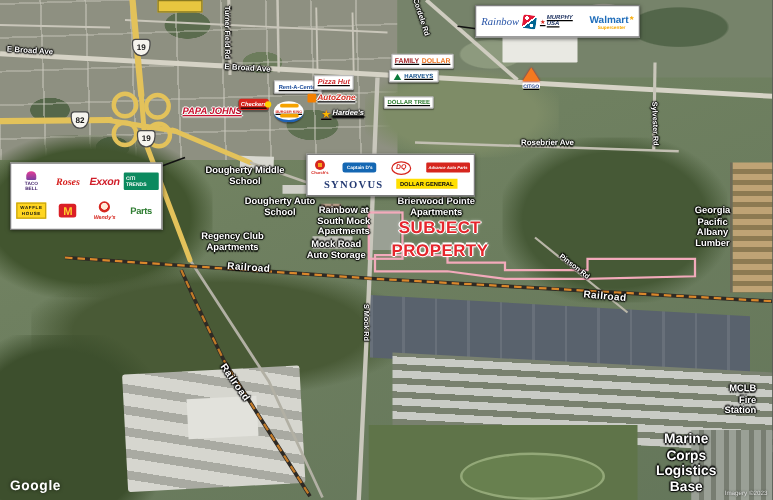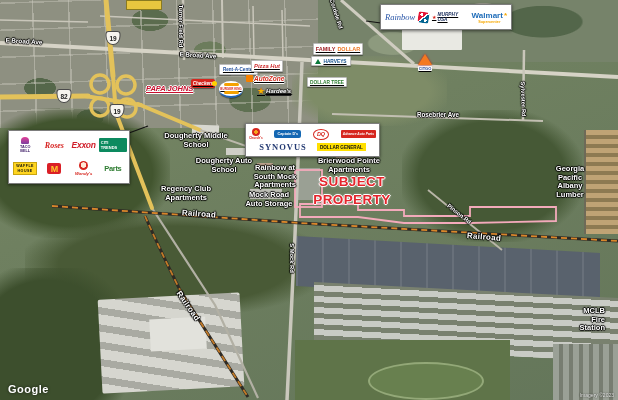--- a/index.html
+++ b/index.html
@@ -139,20 +139,22 @@
   <span class="lbl" style="left:186px;top:194px;text-align:center;">Regency Club
 Apartments</span>
   <span class="lbl" style="left:269px;top:200px;">Mock Road
 Auto Storage</span>
   <span class="lbl subject" style="left:352px;top:191px;">SUBJECT
 PROPERTY</span>
   <span class="lbl" style="left:570px;top:182px;">Georgia Pacific
 Albany Lumber</span>
   <span class="lbl" style="left:592px;top:320px;text-align:right;">MCLB Fire
 Station</span>
+  <span class="lbl big" style="left:549px;top:371px;">Marine Corps
+Logistics Base</span>
 
   <div class="chip whitechip" style="left:313px;top:43px;width:48px;height:10px;gap:2px;">
     <span style="font-size:5.5px;font-weight:bold;color:#9e1b1f;">FAMILY</span>
     <span style="font-size:5.5px;font-weight:bold;color:#ef7622;">DOLLAR</span>
   </div>
   <div class="chip whitechip" style="left:311px;top:56px;width:38px;height:8px;gap:2px;">
     <span style="width:0;height:0;border-left:3px solid transparent;border-right:3px solid transparent;border-bottom:5px solid #0b7a3c;"></span>
     <span style="font-size:4.8px;font-weight:bold;color:#15508c;">HARVEYS</span>
   </div>
   <div class="chip whitechip" style="left:307px;top:77px;width:38px;height:8px;">

